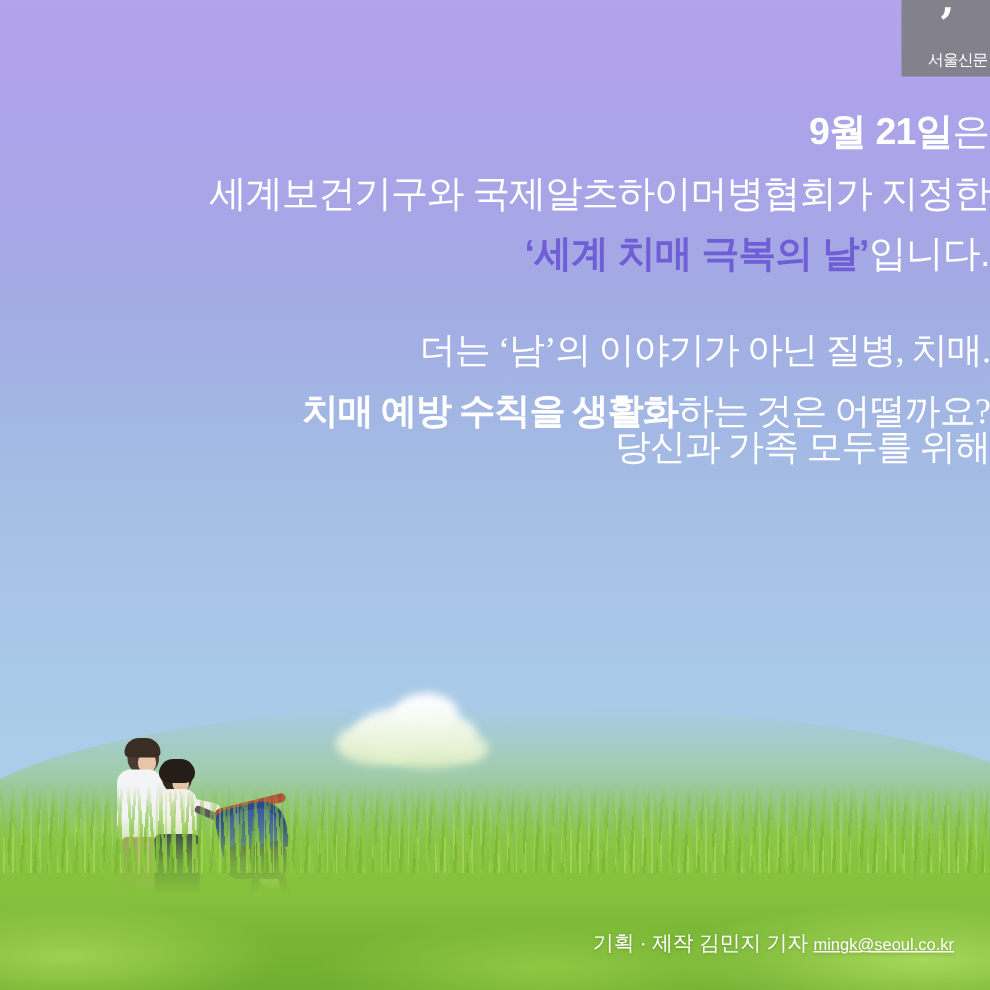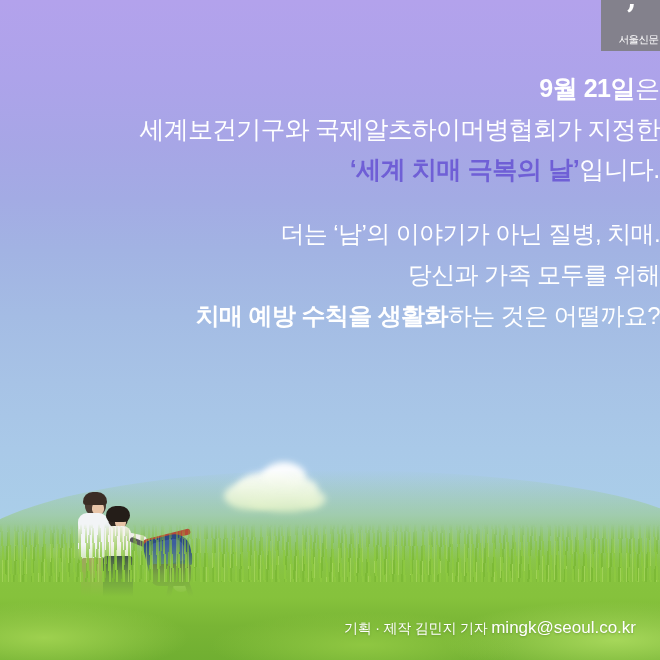--- a/index.html
+++ b/index.html
@@ -105,39 +105,39 @@
   .logo-mark{
     color:#ffffff;font-size:29px;line-height:22px;font-weight:700;
     letter-spacing:-1px;margin-top:1px;
     font-family:"DejaVu Serif","Liberation Serif",serif;
   }
   .logo-name{color:#ffffff;font-size:10.5px;letter-spacing:-.6px;margin-top:6px;white-space:nowrap;margin-left:16px;}
 
   
   .copy{position:absolute;left:0;right:0;top:0;text-align:right;}
   .block1{margin-top:76px;}
-  .block2{margin-top:40px;}
+  .block2{margin-top:40px;font-family:Liberation Serif, serif;}
   .line{color:#ffffff;line-height:1.0;white-space:nowrap;}
   .l1{font-size:25px;font-weight:400;margin-bottom:16px;}
   .l1 b{font-weight:700;letter-spacing:-.5px;}
   .l2{font-size:25px;font-weight:400;letter-spacing:-.8px;margin-bottom:15px;}
   .l3{font-size:25px;font-weight:400;letter-spacing:-.3px;}
   .l3 b{font-weight:700;letter-spacing:-.4px;}
   .accent{color:#6f5fd6;}
   .p1{font-size:24px;font-weight:400;letter-spacing:-.6px;margin-bottom:17px;}
   .p2{font-size:24px;font-weight:400;letter-spacing:-.6px;margin-bottom:17px;}
   .p3{font-size:24px;font-weight:400;letter-spacing:-.6px;}
   .p3 b{font-weight:700;}
 
   .credit{
     position:absolute;right:24px;bottom:22px;
     color:#ffffff;font-size:14px;letter-spacing:-.2px;white-space:nowrap;
     text-shadow:0 1px 2px rgba(60,90,30,.35);
   }
-  .credit .mail{font-size:17px;letter-spacing:0;}
+  .credit .mail{font-size:11px;letter-spacing:0;text-decoration:underline;}
 </style>
 </head>
 <body>
 
 <div class="card">
 
   <div class="scene">
     <div class="cloud c1"></div>
     <div class="cloud c2"></div>
     <div class="cloud c3"></div>
@@ -188,22 +188,22 @@
   <div class="copy">
 
     <div class="block1">
       <div class="line l1"><b>9월 21일</b><span>은</span></div>
       <div class="line l2">세계보건기구와 국제알츠하이머병협회가 지정한</div>
       <div class="line l3"><b class="accent">‘세계 치매 극복의 날’</b><span>입니다.</span></div>
     </div>
 
     <div class="block2">
       <div class="line p1">더는 ‘남’의 이야기가 아닌 질병, 치매.</div>
+      <div class="line p3"><b>치매 예방 수칙을 생활화</b><span>하는 것은 어떨까요?</span></div>
       <div class="line p2">당신과 가족 모두를 위해</div>
-      <div class="line p3"><b>치매 예방 수칙을 생활화</b><span>하는 것은 어떨까요?</span></div>
     </div>
 
   </div>
 
   <div class="credit">
     <span>기획 · 제작 김민지 기자</span>
     <span class="mail">mingk@seoul.co.kr</span>
   </div>
 
 </div>

